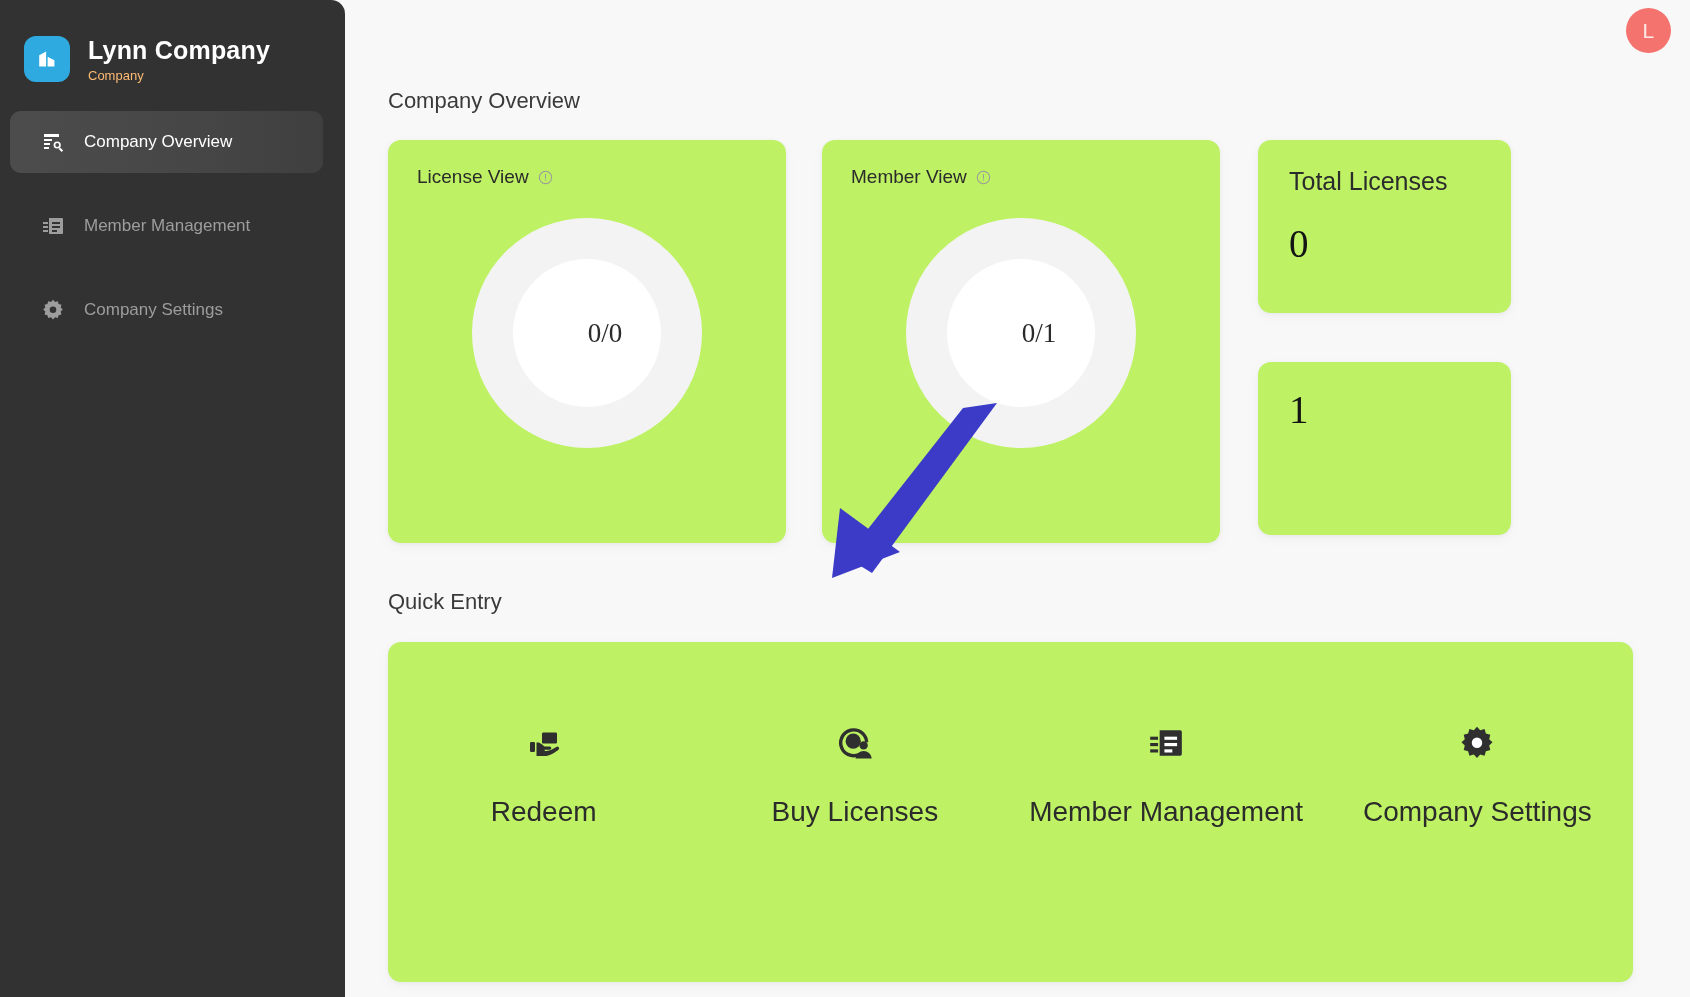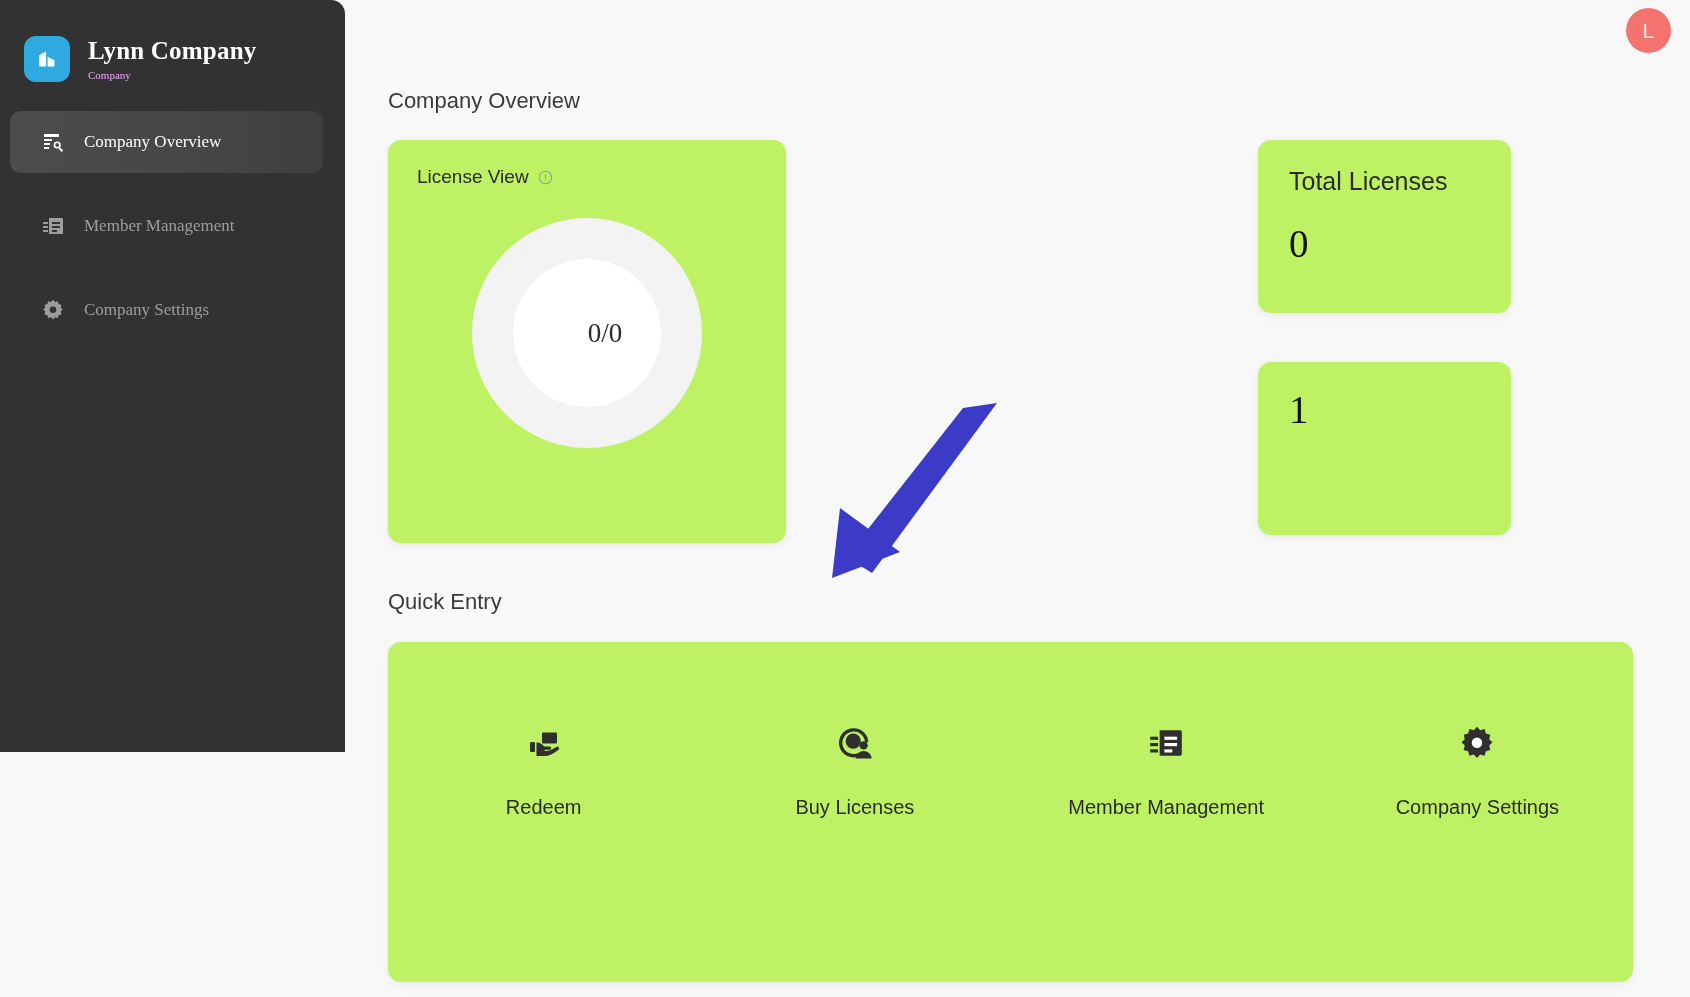--- a/index.html
+++ b/index.html
@@ -14,26 +14,25 @@
     position: relative;
     width: 1690px;
     height: 997px;
     background: #f8f8f8;
     display: flex;
   }
 
   
   #sidebar {
     width: 345px;
-    height: 752px;
+    height: 997px;
     background: #323232;
     flex: 0 0 345px;
     position: relative;
     border-top-right-radius: 14px;
-    font-family: Liberation Serif, serif;
   }
   .brand {
     display: flex;
     align-items: center;
     padding: 22px 0 0 24px;
     height: 96px;
   }
   .brand-logo {
     width: 46px; height: 46px;
     border-radius: 12px;
@@ -43,22 +42,22 @@
   }
   .brand-text { margin-left: 18px; }
   .brand-title {
     color: #ffffff;
     font-size: 25px;
     font-weight: bold;
     letter-spacing: .2px;
     line-height: 29px;
   }
   .brand-sub {
-    color: #f0abfc;
-    font-size: 11px;
+    color: #fdba74;
+    font-size: 13px;
     margin-top: 3px;
     line-height: 15px;
   }
 
   .nav { margin-top: 15px; }
   .nav-item {
     display: flex;
     align-items: center;
     height: 62px;
     margin: 0 22px 0 10px;
@@ -200,21 +199,21 @@
     align-items: center;
     cursor: pointer;
   }
   .qe-ico {
     width: 46px; height: 46px;
     display: flex; align-items: center; justify-content: center;
   }
   .qe-ico svg { fill: #2f2f2f; }
   .qe-label {
     margin-top: 30px;
-    font-size: 20px;
+    font-size: 28px;
     color: #2b2b2b;
   }
 
   
   #arrow-annotation {
     position: absolute;
     left: 455px;
     top: 400px;
     width: 200px;
     height: 200px;
@@ -308,20 +307,37 @@
           </svg>
         </span>
       </div>
       <div class="donut-wrap">
         <div class="donut">
           <span class="donut-label">0/0</span>
         </div>
       </div>
     </section>
 
+    <section class="card" id="member-card">
+      <div class="view-head">
+        <span>Member View</span>
+        <span class="info-ico">
+          <svg width="15" height="15" viewBox="0 0 16 16" aria-hidden="true">
+            <circle cx="8" cy="8" r="6.6" fill="none" stroke="#9a9a9a" stroke-width="1.1"></circle>
+            <rect x="7.45" y="4.3" width="1.1" height="5" fill="#9a9a9a"></rect>
+            <rect x="7.45" y="10.2" width="1.1" height="1.2" fill="#9a9a9a"></rect>
+          </svg>
+        </span>
+      </div>
+      <div class="donut-wrap">
+        <div class="donut">
+          <span class="donut-label">0/1</span>
+        </div>
+      </div>
+    </section>
 
     <section class="card" id="licenses-card">
       <div class="stat-title">Total Licenses</div>
       <div class="stat-value">0</div>
     </section>
 
     <section class="card" id="members-card">
       <div class="stat-value">1</div>
     </section>
 

